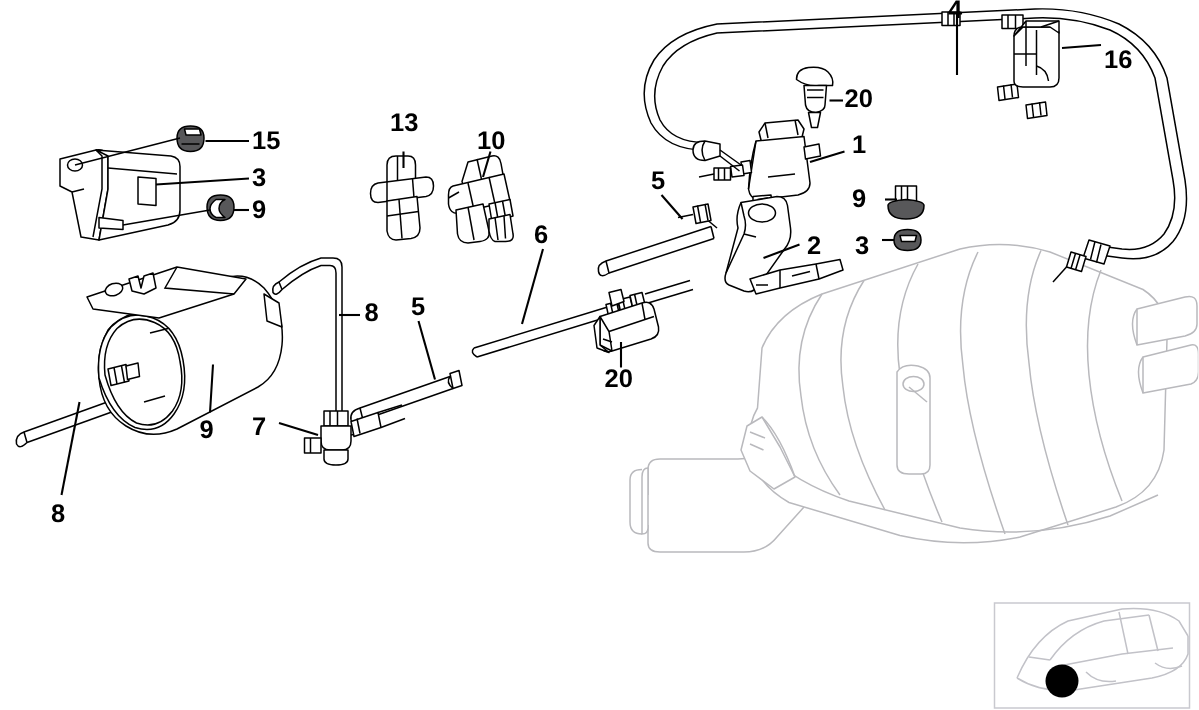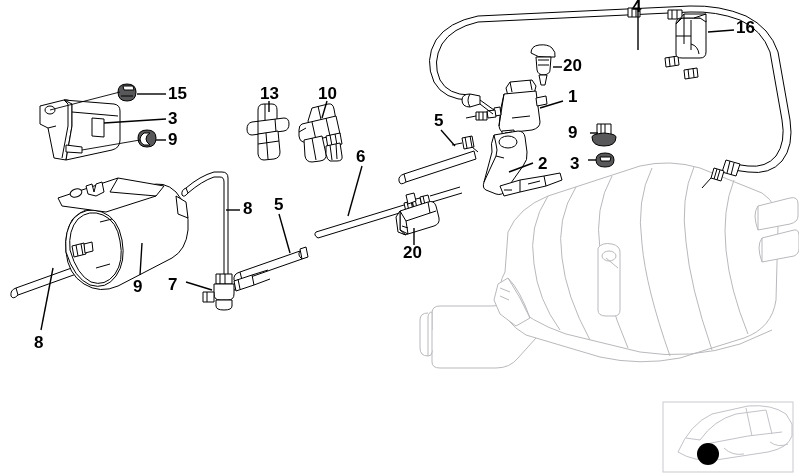--- a/index.html
+++ b/index.html
@@ -423,20 +423,20 @@
   <div class="callout-label" style="left:434px; top:112px;">5</div>
   <div class="callout-label" style="left:274px; top:196px;">5</div>
   <div class="callout-label" style="left:356px; top:148px;">6</div>
   <div class="callout-label" style="left:168px; top:276px;">7</div>
   <div class="callout-label" style="left:243px; top:200px;">8</div>
   <div class="callout-label" style="left:34px;  top:334px;">8</div>
   <div class="callout-label" style="left:133px; top:278px;">9</div>
   <div class="callout-label" style="left:168px; top:131px;">9</div>
   <div class="callout-label" style="left:168px; top:110px;">3</div>
   <div class="callout-label" style="left:168px; top:85px;">15</div>
-  <div class="callout-label" style="left:260px; top:85px;">13</div>
+  <div class="callout-label" style="left:260px; top:73px;">13</div>
   <div class="callout-label" style="left:403px; top:244px;">20</div>
   <div class="callout-label" style="left:318px; top:85px;">10</div>
-  <div class="callout-label" style="left:736px; top:19px;">16</div>
+  <div class="callout-label" style="left:736px; top:31px;">16</div>
   <div class="callout-label" style="left:568px; top:124px;">9</div>
   <div class="callout-label" style="left:563px; top:57px;">20</div>
 
 </div>
 
 </body></html>

